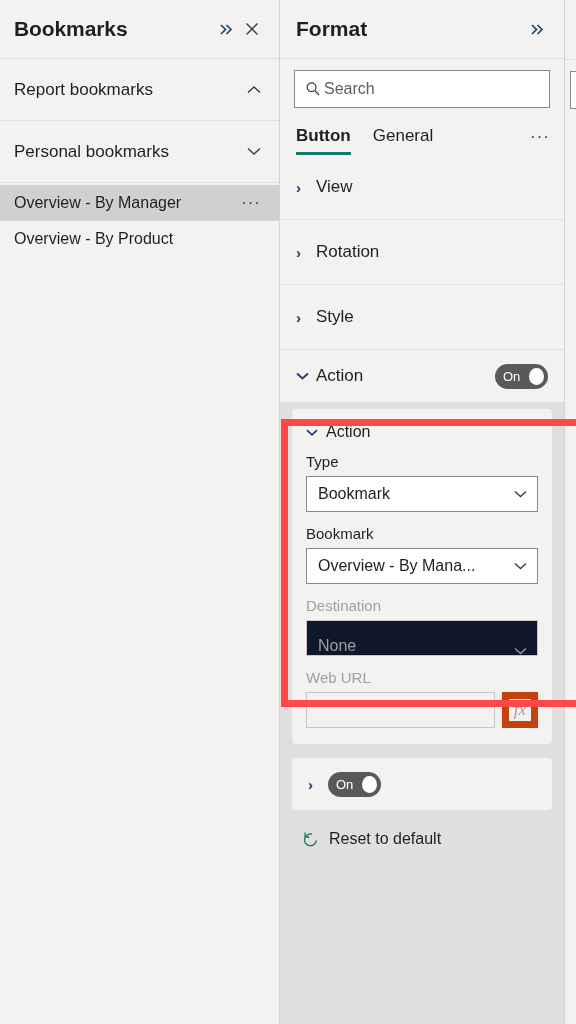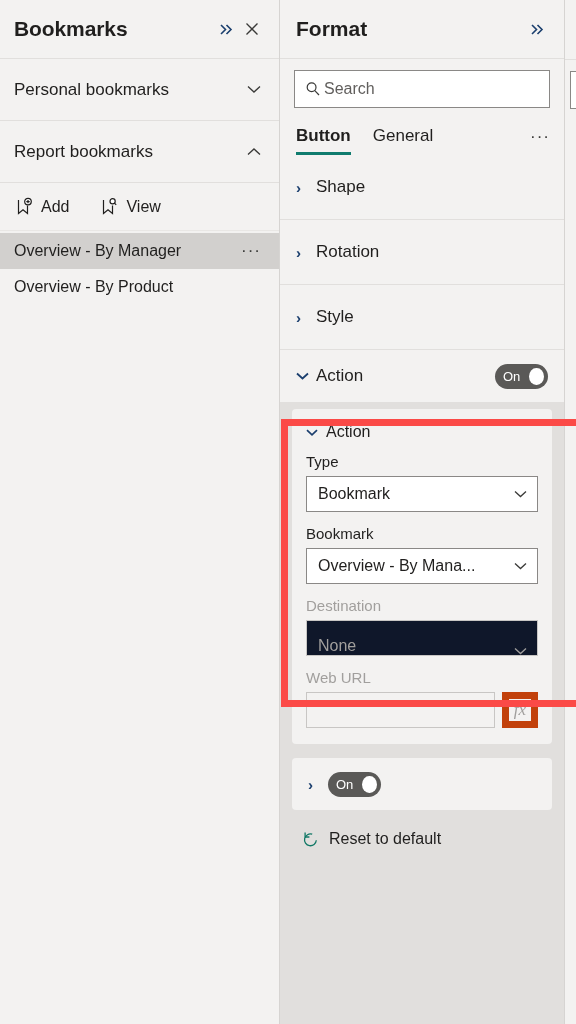--- a/index.html
+++ b/index.html
@@ -236,59 +236,37 @@
       </div>
       <div class="hdr-icon close">
         <svg width="14" height="14" viewBox="0 0 14 14" stroke="#3a3a38" stroke-width="1.3">
           <path d="M1.5 1.5 L12.5 12.5"></path>
             <path d="M12.5 1.5 L1.5 12.5"></path>
         </svg>
       </div>
     </div>
 
     <div class="bm-section">
+      <div class="bm-section-label">Report bookmarks</div>
+      <div class="bm-section-chev">
+        <svg width="14" height="9" viewBox="0 0 14 9" fill="none" stroke="#3a3a38" stroke-width="1.3">
+            <path d="M1 7.5 L7 2 L13 7.5"></path>
+          </svg>
+      </div>
+    </div>
+
+    <div class="bm-section">
       <div class="bm-section-label">Personal bookmarks</div>
       <div class="bm-section-chev">
         <svg width="14" height="9" viewBox="0 0 14 9" fill="none" stroke="#3a3a38" stroke-width="1.3">
             <path d="M1 1.5 L7 7 L13 1.5"></path>
           </svg>
       </div>
     </div>
 
-    <div class="bm-section">
-      <div class="bm-section-label">Report bookmarks</div>
-      <div class="bm-section-chev">
-        <svg width="14" height="9" viewBox="0 0 14 9" fill="none" stroke="#3a3a38" stroke-width="1.3">
-            <path d="M1 7.5 L7 2 L13 7.5"></path>
-          </svg>
-      </div>
-    </div>
-
-    <div class="bm-actions">
-      <div class="bm-action">
-        <span>
-          <svg width="20" height="20" viewBox="0 0 20 20" fill="none" stroke="#201f1e" stroke-width="1.2">
-            <path d="M4.5 3 L4.5 16.5 L9 12.7 L13.5 16.5 L13.5 8.5"></path>
-            <circle cx="14" cy="4.6" r="3.3" fill="#ffffff"></circle>
-            <path d="M14 2.9 L14 6.3 M12.3 4.6 L15.7 4.6"></path>
-          </svg>
-        </span>
-        <span>Add</span>
-      </div>
-      <div class="bm-action">
-        <span>
-          <svg width="20" height="20" viewBox="0 0 20 20" fill="none" stroke="#201f1e" stroke-width="1.2">
-            <path d="M4.5 3 L4.5 16.5 L9 12.7 L13.5 16.5 L13.5 8.5"></path>
-            <circle cx="13.6" cy="4.3" r="2.6" fill="#ffffff"></circle>
-            <path d="M15.5 6.2 L17.2 7.9"></path>
-          </svg>
-        </span>
-        <span>View</span>
-      </div>
-    </div>
 
     <div class="bm-list">
       <div class="bm-item selected">
         <span class="bm-item-label">Overview - By Manager</span>
         <span class="bm-item-more">···</span>
       </div>
       <div class="bm-item">
         <span class="bm-item-label">Overview - By Product</span>
       </div>
     </div>
@@ -321,21 +299,21 @@
     <div class="fmt-tabs">
       <div class="fmt-tab active">Button</div>
       <div class="fmt-tab">General</div>
       <div class="fmt-tab-more">···</div>
     </div>
 
     <div class="fmt-body">
 
       <div class="acc-row">
         <span class="acc-chev">›</span>
-        <span class="acc-label">Shape</span>
+        <span class="acc-label">View</span>
       </div>
 
       <div class="acc-row">
         <span class="acc-chev">›</span>
         <span class="acc-label">Rotation</span>
       </div>
 
       <div class="acc-row">
         <span class="acc-chev">›</span>
         <span class="acc-label">Style</span>

